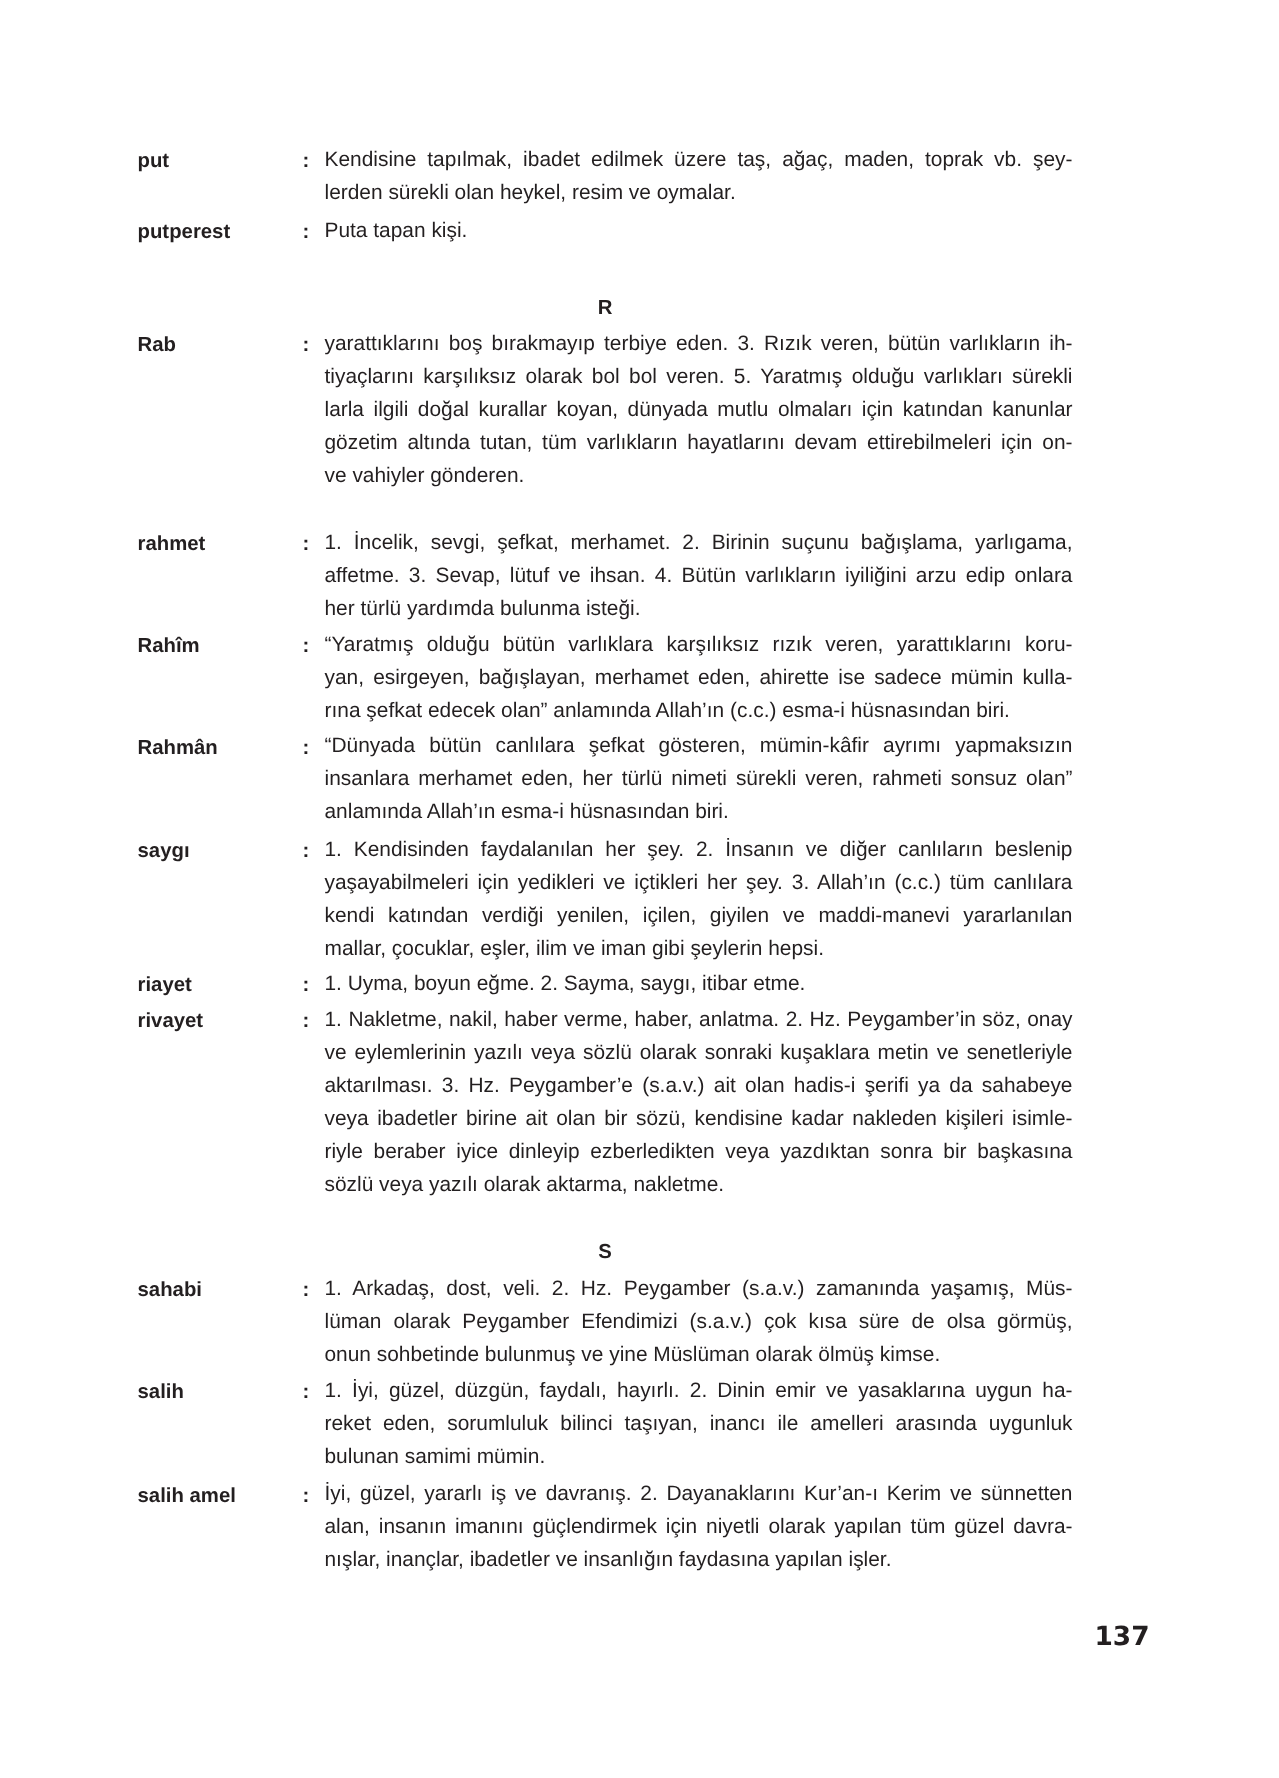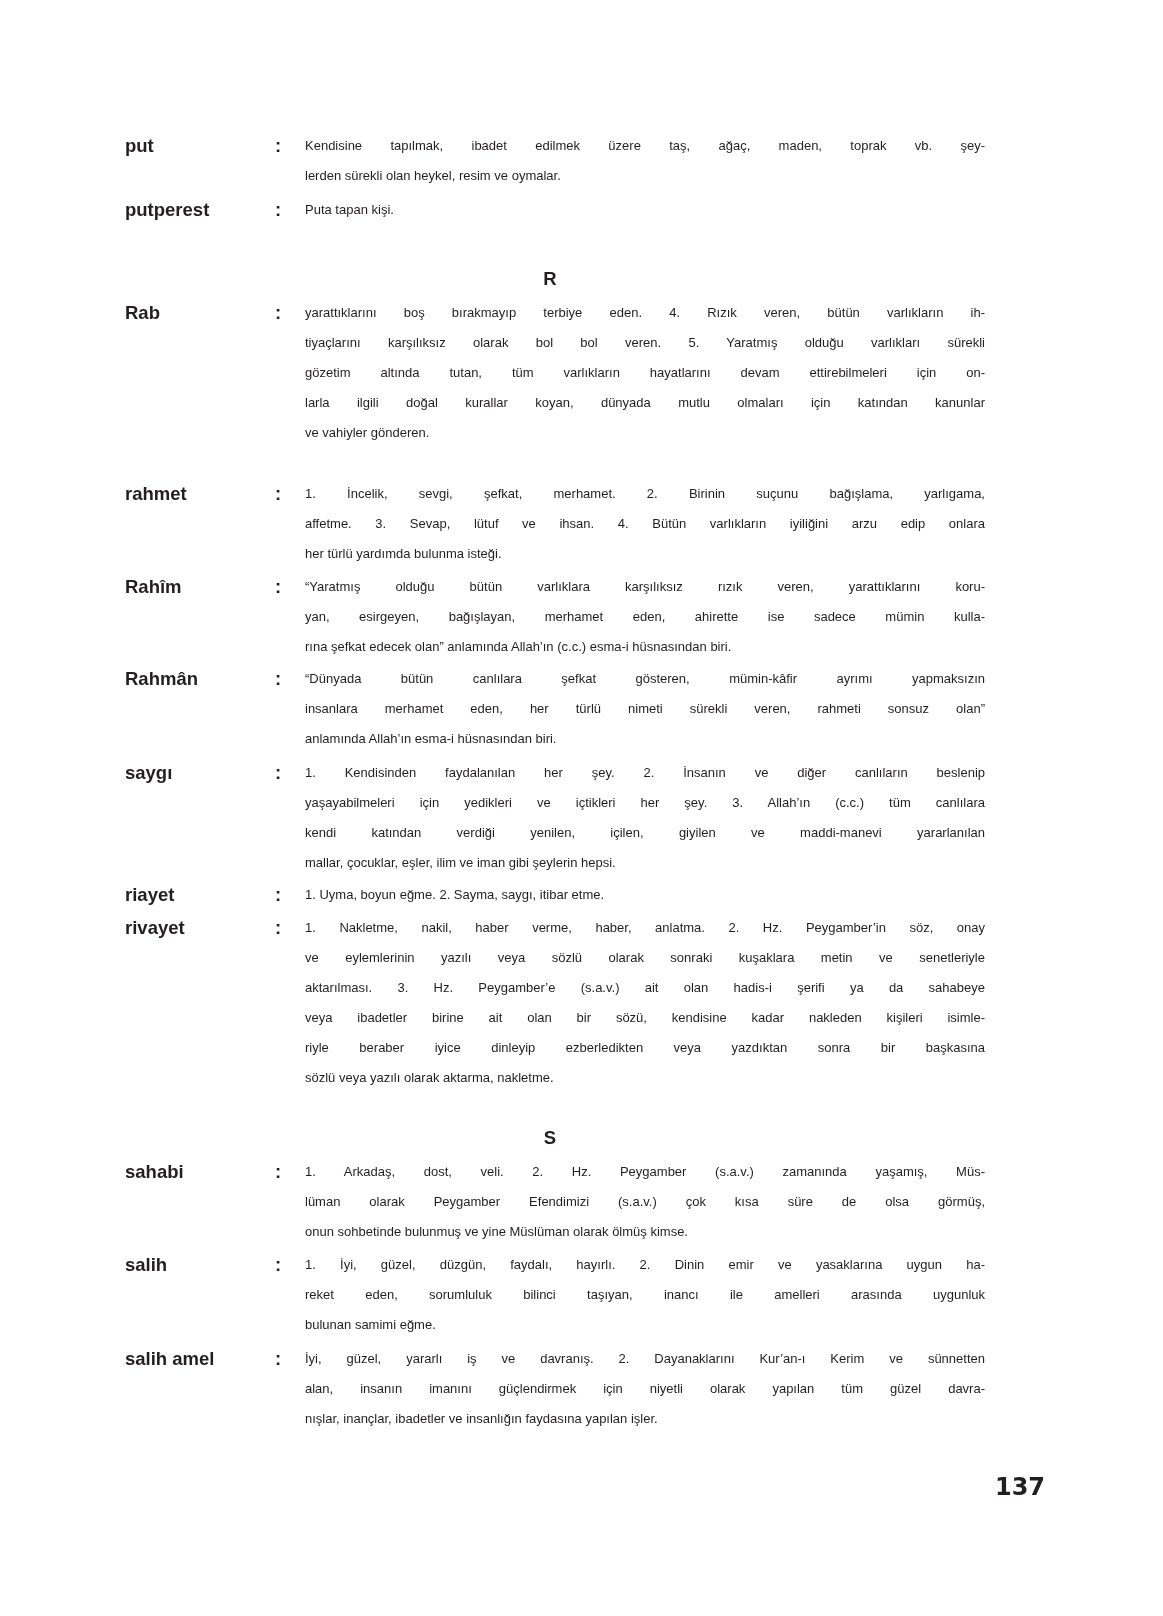--- a/index.html
+++ b/index.html
@@ -39,24 +39,24 @@
     .colon {
       position: absolute;
       left: 150px;
       top: 0;
       font-weight: bold;
       font-size: 18.5px;
       line-height: 30px;
     }
     .def {
       position: absolute;
-      left: 180px;
+      left: 170px;
       top: 0;
       width: 680px;
-      font-size: 13px;
+      font-size: 19px;
       line-height: 30px;
       text-align: justify;
       color: #231f20;
     }
     .def span.line {
       display: block;
       text-align: justify;
       text-align-last: justify;
       white-space: nowrap;
     }
@@ -105,24 +105,24 @@
       <span class="line last">Puta tapan kişi.</span>
     </div>
   </div>
 
   <div class="section-letter" style="top:264px;">R</div>
 
   <div class="entry" style="top:298px;">
     <span class="term">Rab</span>
     <span class="colon">:</span>
     <div class="def">
-      <span class="line">yarattıklarını boş bırakmayıp terbiye eden. 4. Rızık veren, bütün varlıkların ih-</span>
+      <span class="line">yarattıklarını boş bırakmayıp terbiye eden. 3. Rızık veren, bütün varlıkların ih-</span>
       <span class="line">tiyaçlarını karşılıksız olarak bol bol veren. 5. Yaratmış olduğu varlıkları sürekli</span>
+      <span class="line">larla ilgili doğal kurallar koyan, dünyada mutlu olmaları için katından kanunlar</span>
       <span class="line">gözetim altında tutan, tüm varlıkların hayatlarını devam ettirebilmeleri için on-</span>
-      <span class="line">larla ilgili doğal kurallar koyan, dünyada mutlu olmaları için katından kanunlar</span>
       <span class="line last">ve vahiyler gönderen.</span>
     </div>
   </div>
 
   <div class="entry" style="top:479px;">
     <span class="term">rahmet</span>
     <span class="colon">:</span>
     <div class="def">
       <span class="line">1. İncelik, sevgi, şefkat, merhamet. 2. Birinin suçunu bağışlama, yarlıgama,</span>
       <span class="line">affetme. 3. Sevap, lütuf ve ihsan. 4. Bütün varlıkların iyiliğini arzu edip onlara</span>
@@ -193,21 +193,21 @@
       <span class="line last">onun sohbetinde bulunmuş ve yine Müslüman olarak ölmüş kimse.</span>
     </div>
   </div>
 
   <div class="entry" style="top:1250px;">
     <span class="term">salih</span>
     <span class="colon">:</span>
     <div class="def">
       <span class="line">1. İyi, güzel, düzgün, faydalı, hayırlı. 2. Dinin emir ve yasaklarına uygun ha-</span>
       <span class="line">reket eden, sorumluluk bilinci taşıyan, inancı ile amelleri arasında uygunluk</span>
-      <span class="line last">bulunan samimi eğme.</span>
+      <span class="line last">bulunan samimi mümin.</span>
     </div>
   </div>
 
   <div class="entry" style="top:1344px;">
     <span class="term">salih amel</span>
     <span class="colon">:</span>
     <div class="def">
       <span class="line">İyi, güzel, yararlı iş ve davranış. 2. Dayanaklarını Kur’an-ı Kerim ve sünnetten</span>
       <span class="line">alan, insanın imanını güçlendirmek için niyetli olarak yapılan tüm güzel davra-</span>
       <span class="line last">nışlar, inançlar, ibadetler ve insanlığın faydasına yapılan işler.</span>

